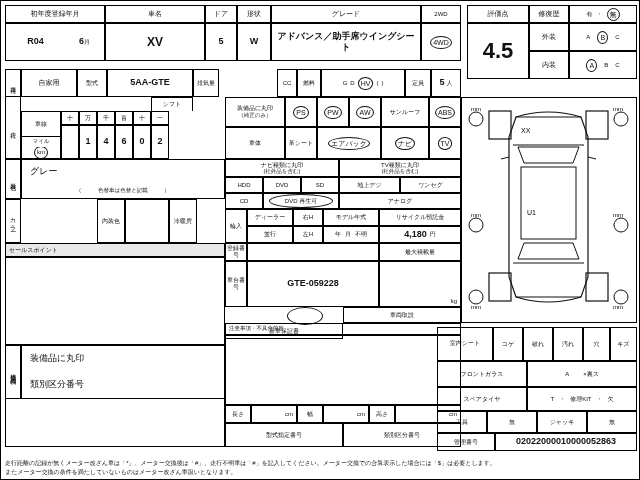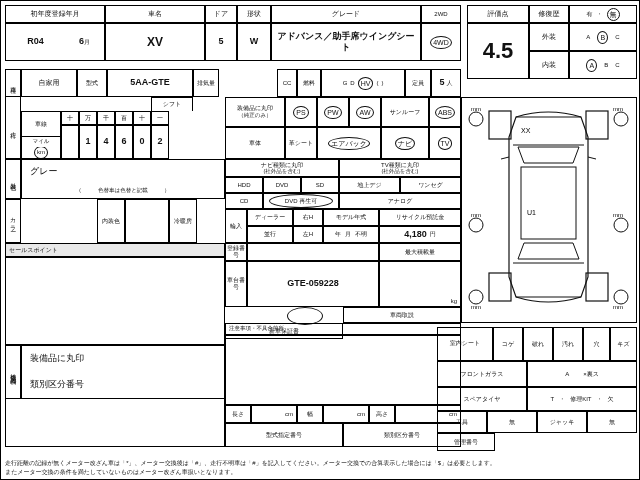--- a/index.html
+++ b/index.html
@@ -533,19 +533,22 @@
   <div class="bx sm" style="left:536px;top:410px;width:50px;height:22px;">
       <span>ジャッキ</span>
     </div>
   <div class="bx sm" style="left:586px;top:410px;width:50px;height:22px;">
       <span>無</span>
     </div>
 
   <div class="bx sm" style="left:436px;top:432px;width:58px;height:18px;">
       <span>管理番号</span>
     </div>
+  <div class="bx md b" style="left:494px;top:432px;width:142px;height:18px;">
+      <span>02022000010000052863</span>
+    </div>
 
   <div class="footer">
     <div>走行距離の記録が無くメーター改ざん車は「*」、メーター交換後は「#」、走行不明車は「#」を記入してください。メーター交換での合算表示した場合には「$」は必要とします。</div>
     <div>またメーター交換の条件を満たしていないものはメーター改ざん車扱いとなります。</div>
   </div>
 
 </div>
 
 </body></html>

